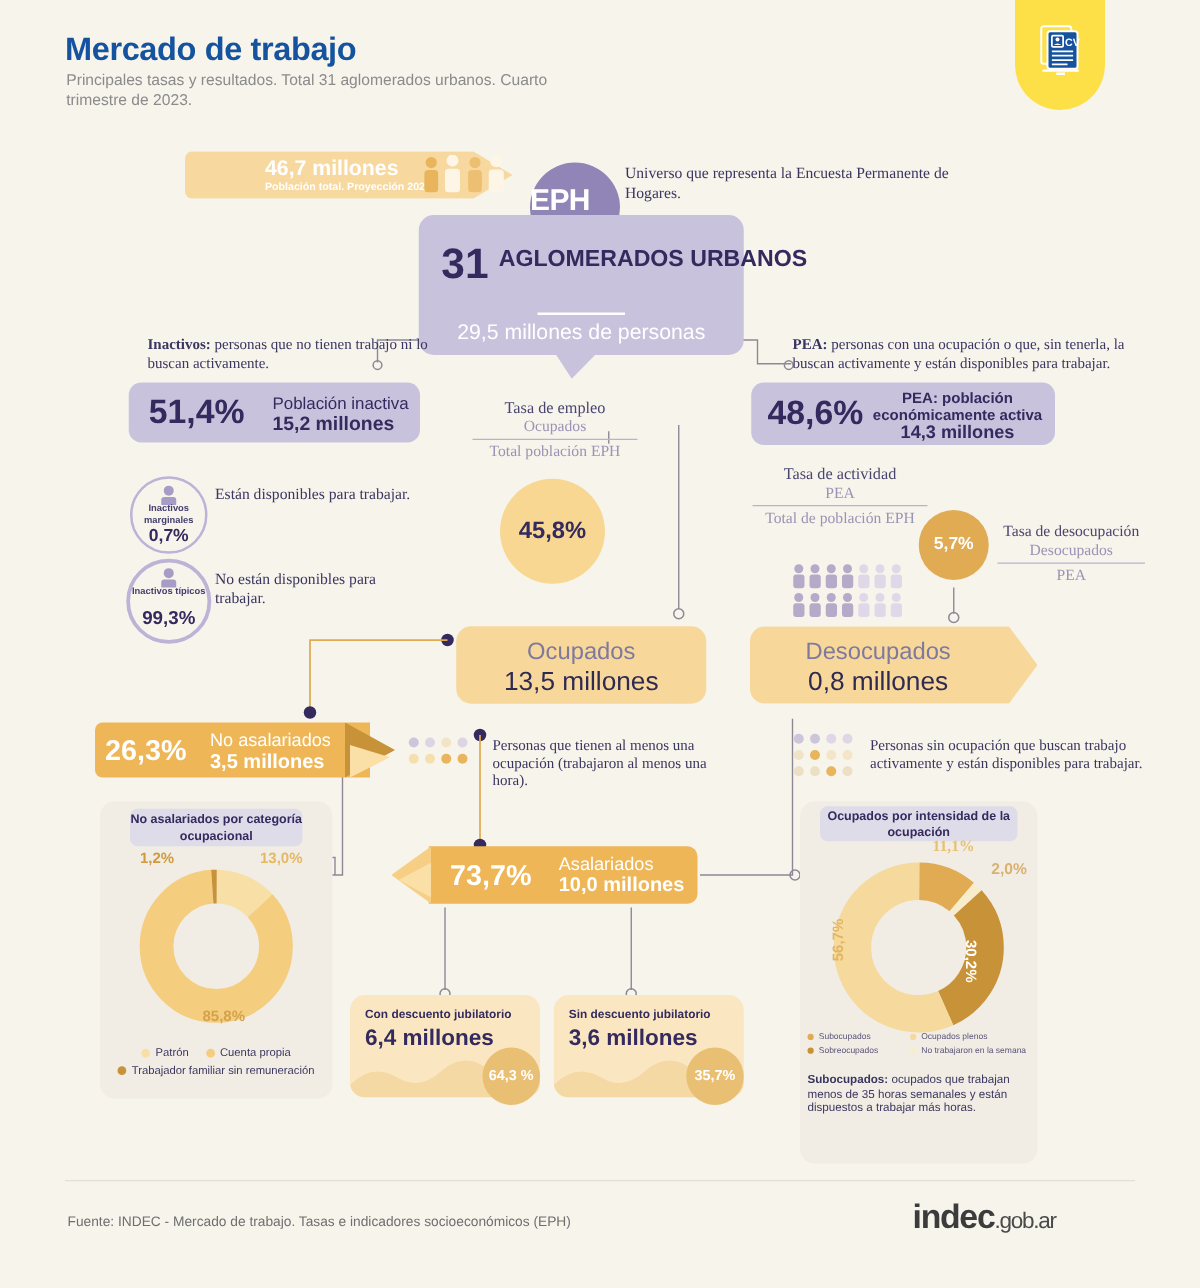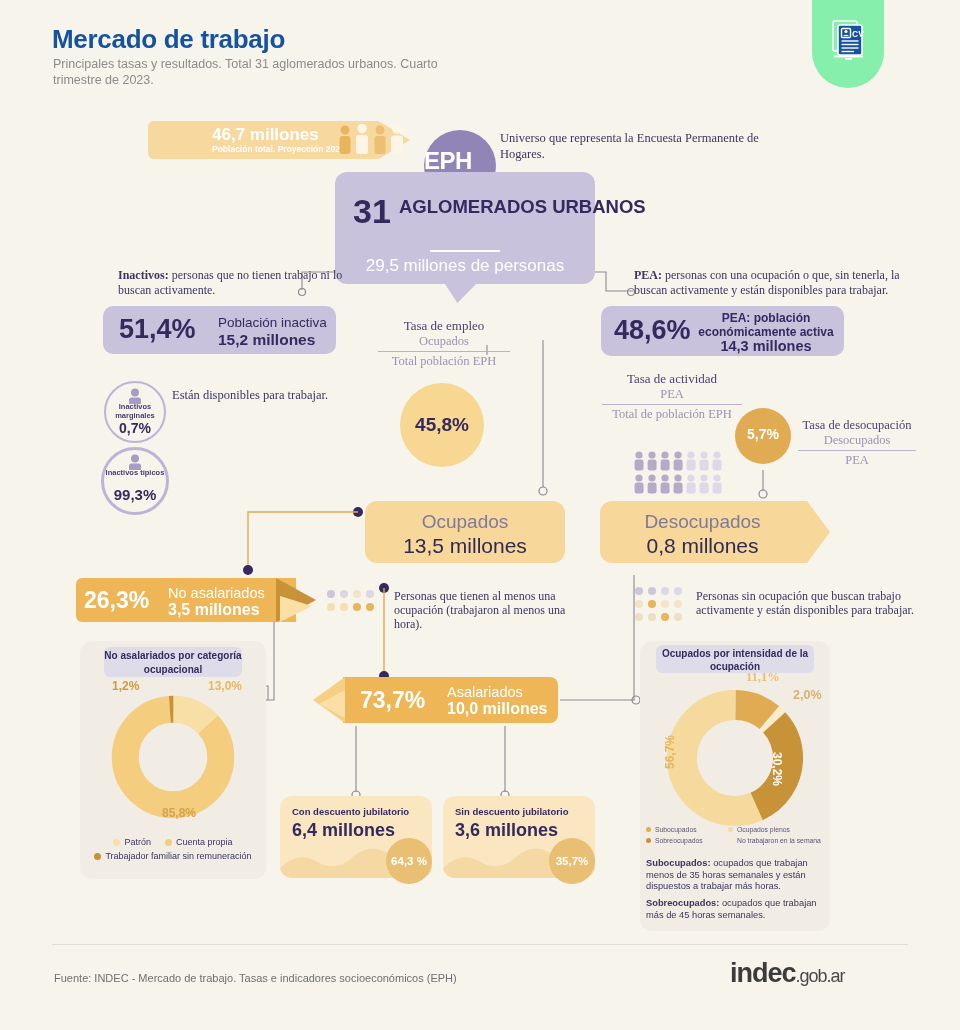--- a/index.html
+++ b/index.html
@@ -20,21 +20,21 @@
     font-size: 26px; font-weight: bold;
     color: #15539e; letter-spacing: -0.3px;
   }
   #header-subtitle {
     left: 53px; top: 56px;
     font-size: 12.5px; line-height: 16px;
     color: #8b8b8b; width: 420px;
   }
   #brand-shield {
     left: 812px; top: 0px; width: 72px; height: 88px;
-    background: #86efac;
+    background: #fde047;
     border-radius: 0 0 36px 36px;
   }
   #brand-shield svg { position: absolute; left: 16px; top: 18px; }
 
   
   #pop-banner {
     left: 148px; top: 121px; width: 262px; height: 38px;
     background: #f7d9a0;
     border-radius: 6px 0 0 6px;
     clip-path: polygon(0 0, 88% 0, 100% 50%, 88% 100%, 0 100%);
@@ -411,20 +411,21 @@
   <div class="abs" id="marg-pct">0,7%</div>
   <div class="abs" id="marg-text">Están disponibles para trabajar.</div>
 
   <div class="abs mini-circle" id="tip-circle"></div>
   <svg class="abs" style="left:124px;top:454px;" width="22" height="16">
     <circle cx="11" cy="4.5" r="4" fill="#a79cc6"></circle>
       <rect x="5" y="9.5" width="12" height="8" rx="2.5" fill="#a79cc6"></rect>
   </svg>
   <div class="abs" id="tip-l1">Inactivos típicos</div>
   <div class="abs" id="tip-pct">99,3%</div>
+  <div class="abs" id="tip-text">No están disponibles para trabajar.</div>
 
   <div class="abs" id="pea-def"><b>PEA:</b><span> personas con una ocupación o que, sin tenerla, la buscan activamente y están disponibles para trabajar.</span></div>
   <div class="abs" id="pea-pill"></div>
   <div class="abs" id="pea-pct">48,6%</div>
   <div class="abs" id="pea-l1">PEA: población económicamente activa</div>
   <div class="abs" id="pea-l2">14,3 millones</div>
 
   <div class="abs frac" id="empleo-frac">
     <div class="num-top">Tasa de empleo</div>
     <div class="num-mid">Ocupados</div>
@@ -626,21 +627,20 @@
         <span class="lg-dot" style="background:#c89239;width:5px;height:5px"></span>
         <span>Sobreocupados</span>
       </div>
       <div class="lg-item">
         <span class="lg-dot" style="background:#f9eccb;width:5px;height:5px"></span>
         <span>No trabajaron en la semana</span>
       </div>
     </div>
   </div>
   <div class="abs note-block" id="ocint-note1"><b>Subocupados:</b><span> ocupados que trabajan menos de 35 horas semanales y están dispuestos a trabajar más horas.</span></div>
-  <div class="abs note-block" id="ocint-note2"><b>Sobreocupados:</b><span> ocupados que trabajan más de 45 horas semanales.</span></div>
 
   <div class="abs jub-card" id="jub-con">
     <svg class="wave" viewBox="0 0 152 36" preserveAspectRatio="none">
       <path d="M0 26 Q18 8 38 20 Q56 31 74 14 Q94 -2 114 16 Q134 32 152 20 L152 36 L0 36 Z" fill="#f5d9a4"></path>
     </svg>
   </div>
   <div class="abs jub-label" id="jub-con-label">Con descuento jubilatorio</div>
   <div class="abs jub-value" id="jub-con-value">6,4 millones</div>
   <div class="jub-bubble" id="jub-con-bub">64,3 %</div>
 

